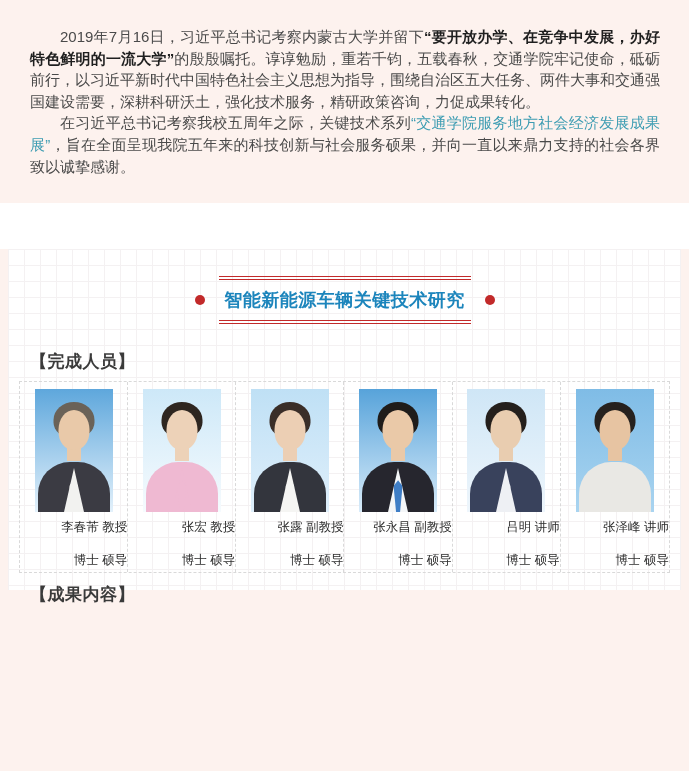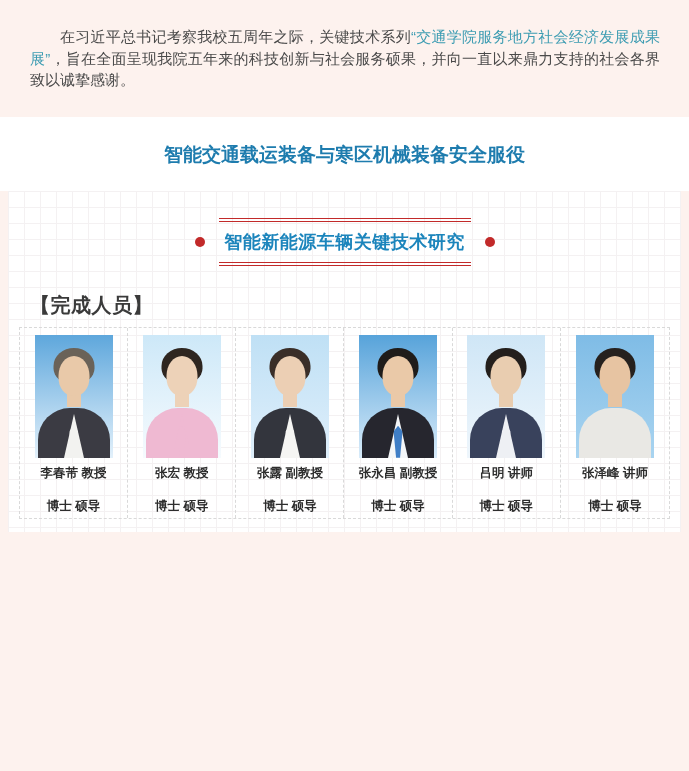--- a/index.html
+++ b/index.html
@@ -44,21 +44,21 @@
   .banner-dot{width:10px;height:10px;border-radius:50%;background:#c22a2a;flex:0 0 auto;}
   .banner-box{
     width:252px;box-sizing:border-box;
     border-top:4px double #c22a2a;border-bottom:4px double #c22a2a;
     padding:8px 0;text-align:center;
     font-size:18px;font-weight:bold;color:#1c85bc;letter-spacing:0.5px;
   }
   
   .section-label{
     margin:26px 0 0 22px;
-    font-size:20px;font-weight:bold;color:#3a3a3a;letter-spacing:0.5px;
+    font-size:17px;font-weight:bold;color:#3a3a3a;letter-spacing:0.5px;
   }
   
   .people{
     display:grid;grid-template-columns:repeat(6,1fr);
     margin:8px 11px 0 11px;
     border:1px dashed #d9d9d9;
   }
   .person{padding:7px 0 4px;border-right:1px dashed #d9d9d9;}
   .person:last-child{border-right:none;}
   .photo{
@@ -66,35 +66,35 @@
     background:linear-gradient(180deg,var(--bg-top),var(--bg-bottom));
     overflow:hidden;
   }
   .photo .neck{position:absolute;left:50%;transform:translateX(-50%);top:56px;width:14px;height:16px;background:var(--skin);}
   .photo .hair{position:absolute;left:50%;transform:translateX(-50%);top:13px;width:41px;height:36px;border-radius:50% 50% 44% 44%;background:var(--hair);}
   .photo .face{position:absolute;left:50%;transform:translateX(-50%);top:21px;width:31px;height:40px;border-radius:50% 50% 46% 46%;background:var(--skin);}
   .photo .suit{position:absolute;left:50%;transform:translateX(-50%);bottom:-8px;width:72px;height:58px;border-radius:32px 32px 0 0;background:var(--suit);}
   .photo .shirt{position:absolute;left:50%;transform:translateX(-50%);bottom:0;width:0;height:0;border-left:10px solid transparent;border-right:10px solid transparent;border-bottom:44px solid var(--shirt);}
   .photo .tie{position:absolute;left:50%;transform:translateX(-50%);bottom:0;width:9px;height:32px;background:var(--tie);clip-path:polygon(50% 0,100% 18%,72% 100%,28% 100%,0 18%);}
   .pname,.pline2{
-    text-align:center;font-weight:bold;color:#2d2d2d;
+    text-align:right;font-weight:normal;color:#2d2d2d;
     font-size:12.5px;line-height:16px;
   }
   .pname{margin-top:7px;}
   .pline2{margin-top:17px;}
 </style>
 </head>
 <body>
 
 <div class="intro">
+  <p><span>2019年7月16日，习近平总书记考察内蒙古大学并留下</span><span class="seg-bold">“要开放办学、在竞争中发展，办好特色鲜明的一流大学”</span><span>的殷殷嘱托。谆谆勉励，重若千钧，五载春秋，交通学院牢记使命，砥砺前行，以习近平新时代中国特色社会主义思想为指导，围绕自治区五大任务、两件大事和交通强国建设需要，深耕科研沃土，强化技术服务，精研政策咨询，力促成果转化。</span></p>
   <p><span>在习近平总书记考察我校五周年之际，关键技术系列</span><span class="seg-teal">“交通学院服务地方社会经济发展成果展”</span><span>，旨在全面呈现我院五年来的科技创新与社会服务硕果，并向一直以来鼎力支持的社会各界致以诚挚感谢。</span></p>
 </div>
 
 <div class="heading-band">
-  <div class="line">智能交通载运装备与寒区机械装备安全服役</div>
 </div>
 
 <div class="grid-section">
 
   <div class="banner-row">
     <span class="banner-dot"></span>
     <div class="banner-box">智能新能源车辆关键技术研究</div>
     <span class="banner-dot"></span>
   </div>
 
@@ -168,14 +168,15 @@
           <span class="face"></span>
           <span class="suit"></span>
           <span class="shirt"></span>
           <span class="tie"></span>
         </div>
       <div class="pname">张泽峰 讲师</div>
       <div class="pline2">博士 硕导</div>
     </div>
   </div>
 
+  <div class="section-label" style="margin-top:10px;">【成果内容】</div>
 
 </div>
 
 </body></html>

